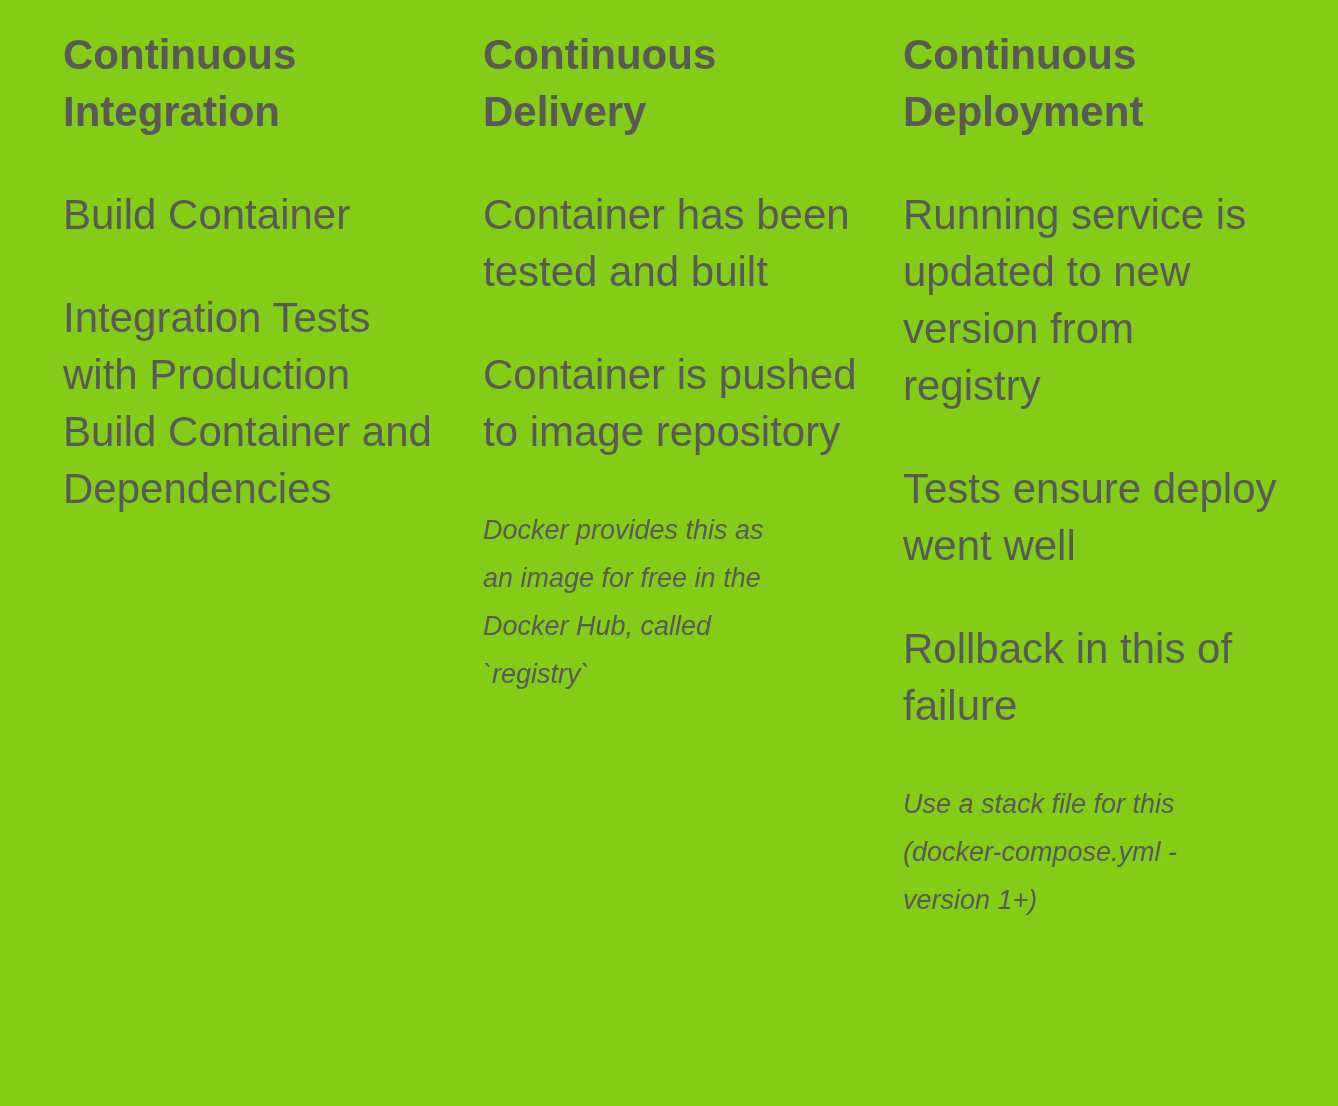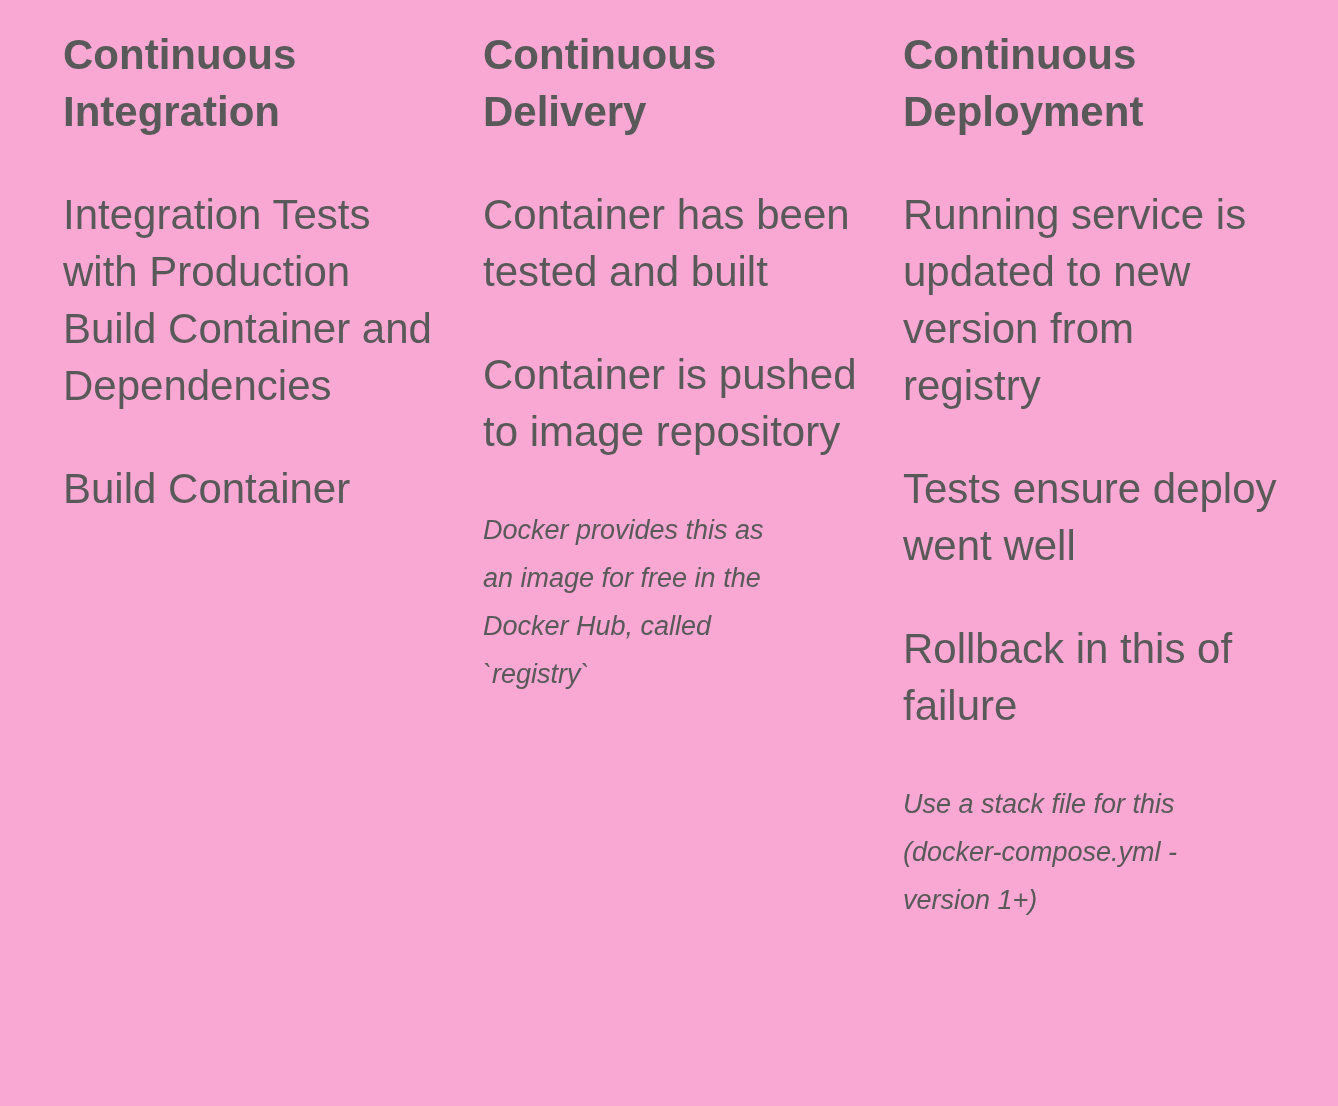--- a/index.html
+++ b/index.html
@@ -4,21 +4,21 @@
 <style>
   html, body {
     margin: 0;
     padding: 0;
     background: #ffffff;
   }
   .page {
     position: relative;
     width: 1338px;
     height: 1106px;
-    background: #f9a8d4;
+    background: #84cc16;
     overflow: hidden;
     box-sizing: border-box;
     padding: 26px 0 0 63px;
     font-family: "Liberation Sans", sans-serif;
     color: #595959;
   }
   .columns {
     display: grid;
     grid-template-columns: 420px 420px 420px;
     align-items: start;
@@ -48,25 +48,25 @@
 </style>
 </head>
 <body>
 
 <div class="page">
   <div class="columns">
 
     <div class="cell">
       <div class="col-header">Continuous
 Integration</div>
+      <div class="item">Build Container</div>
       <div class="item">Integration Tests
 with Production
 Build Container and
 Dependencies</div>
-      <div class="item">Build Container</div>
     </div>
 
     <div class="cell">
       <div class="col-header">Continuous
 Delivery</div>
       <div class="item">Container has been
 tested and built</div>
       <div class="item">Container is pushed
 to image repository</div>
       <div class="item italic">Docker provides this as

